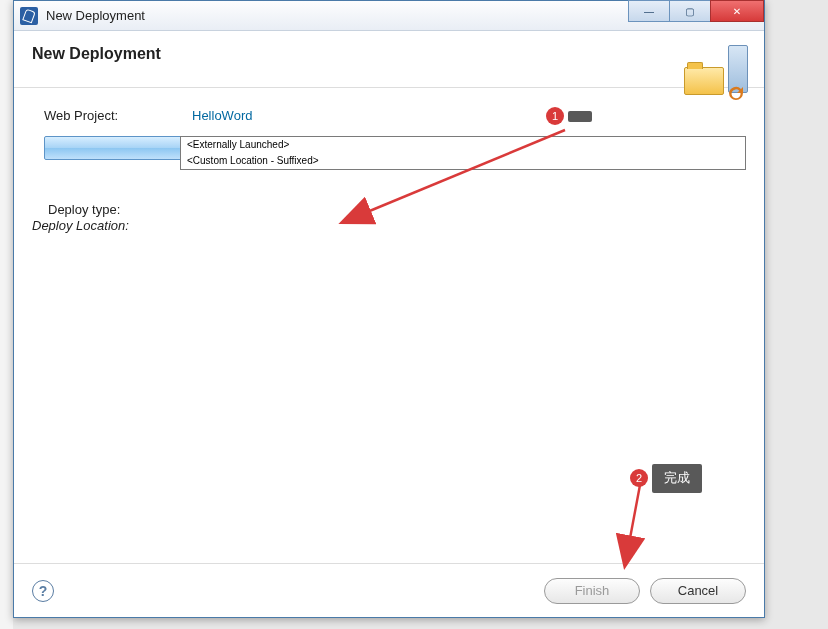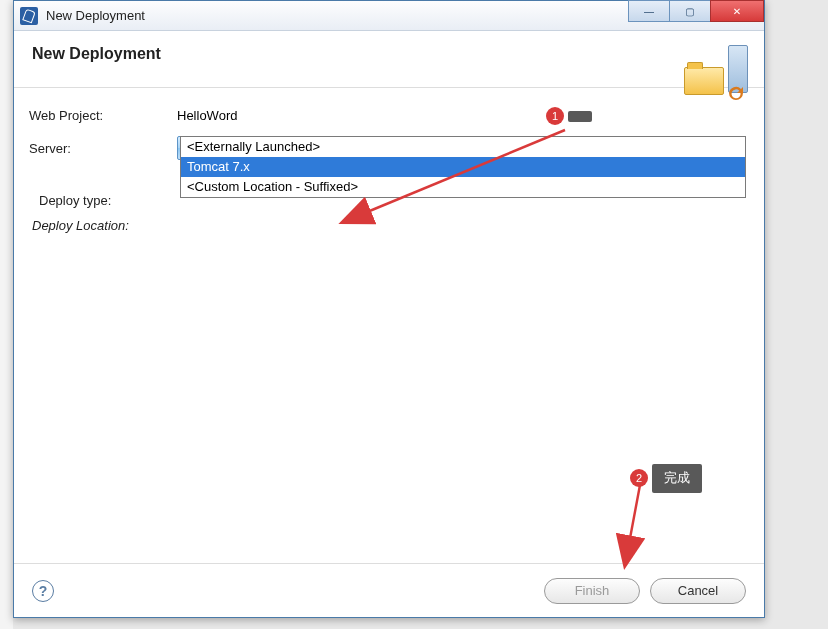--- a/index.html
+++ b/index.html
@@ -111,34 +111,34 @@
     border:1px solid #6c91b9;
     border-radius:2px;
   }
   .header-icon .arrow{
     position:absolute; right:2px; bottom:-2px;
     width:20px; height:20px;
   }
   .header-icon .arrow svg{ width:100%; height:100%; }
 
   .form-area {
-    padding: 16px 18px 0 15px;
+    padding: 16px 18px 0 30px;
     position:relative;
   }
   .row {
     display:flex;
     align-items:center;
     margin-bottom:10px;
     min-height:22px;
   }
   .row label {
     width:148px;
     color:#222;
   }
-  .row .value { color:#000000; }
+  .row .value { color:#0369a1; }
   .combo {
     position:relative;
     flex:1;
     height:24px;
     background:linear-gradient(#d7eeff,#a8d4f6 49%,#8cc6f1 50%,#bfe0fb);
     border:1px solid #5d94c7;
     border-radius:2px;
   }
   .combo .caret{
     position:absolute; right:6px; top:50%;
@@ -152,21 +152,21 @@
     position:absolute;
     left:166px;
     top:48px;
     right:18px;
     background:#fff;
     border:1px solid #7a7a7a;
     z-index:5;
   }
   .dropdown .opt{
     padding:2px 6px 3px 6px;
-    font-size:13px;
+    font-size:10px;
     color:#000;
     cursor:default;
   }
   .dropdown .opt.selected{
     background:#2f7bd9;
     color:#fff;
   }
   .button-bar{
     position:absolute;
     left:0; right:0; bottom:0;
@@ -275,33 +275,31 @@
       </div>
     </div>
   </div>
 
   <div class="form-area">
     <div class="row">
       <label>Web Project:</label>
       <span class="value">HelloWord</span>
     </div>
     <div class="row">
-      <label>Server:</label>
       <div class="combo">
         <span class="caret"></span>
       </div>
     </div>
 
     <div class="dropdown" id="dropdown">
         <div class="opt">&lt;Externally Launched&gt;</div>
-        <div class="opt selected">Tomcat  7.x</div>
         <div class="opt">&lt;Custom Location - Suffixed&gt;</div>
       </div>
 
-    <div class="row" style="margin: 7px; position: absolute; top: 94px; left: 18px;">
+    <div class="row" style="margin: 16px; position: absolute; top: 94px; left: 18px;">
       <label>Deploy type:</label>
     </div>
     <div class="row" style="position: absolute; top: 126px; left: 18px; margin: 0px; font-style: italic;">
       <label>Deploy Location:</label>
     </div>
   </div>
 
   <div class="button-bar">
     <div class="help-btn">
         <span>?</span>

